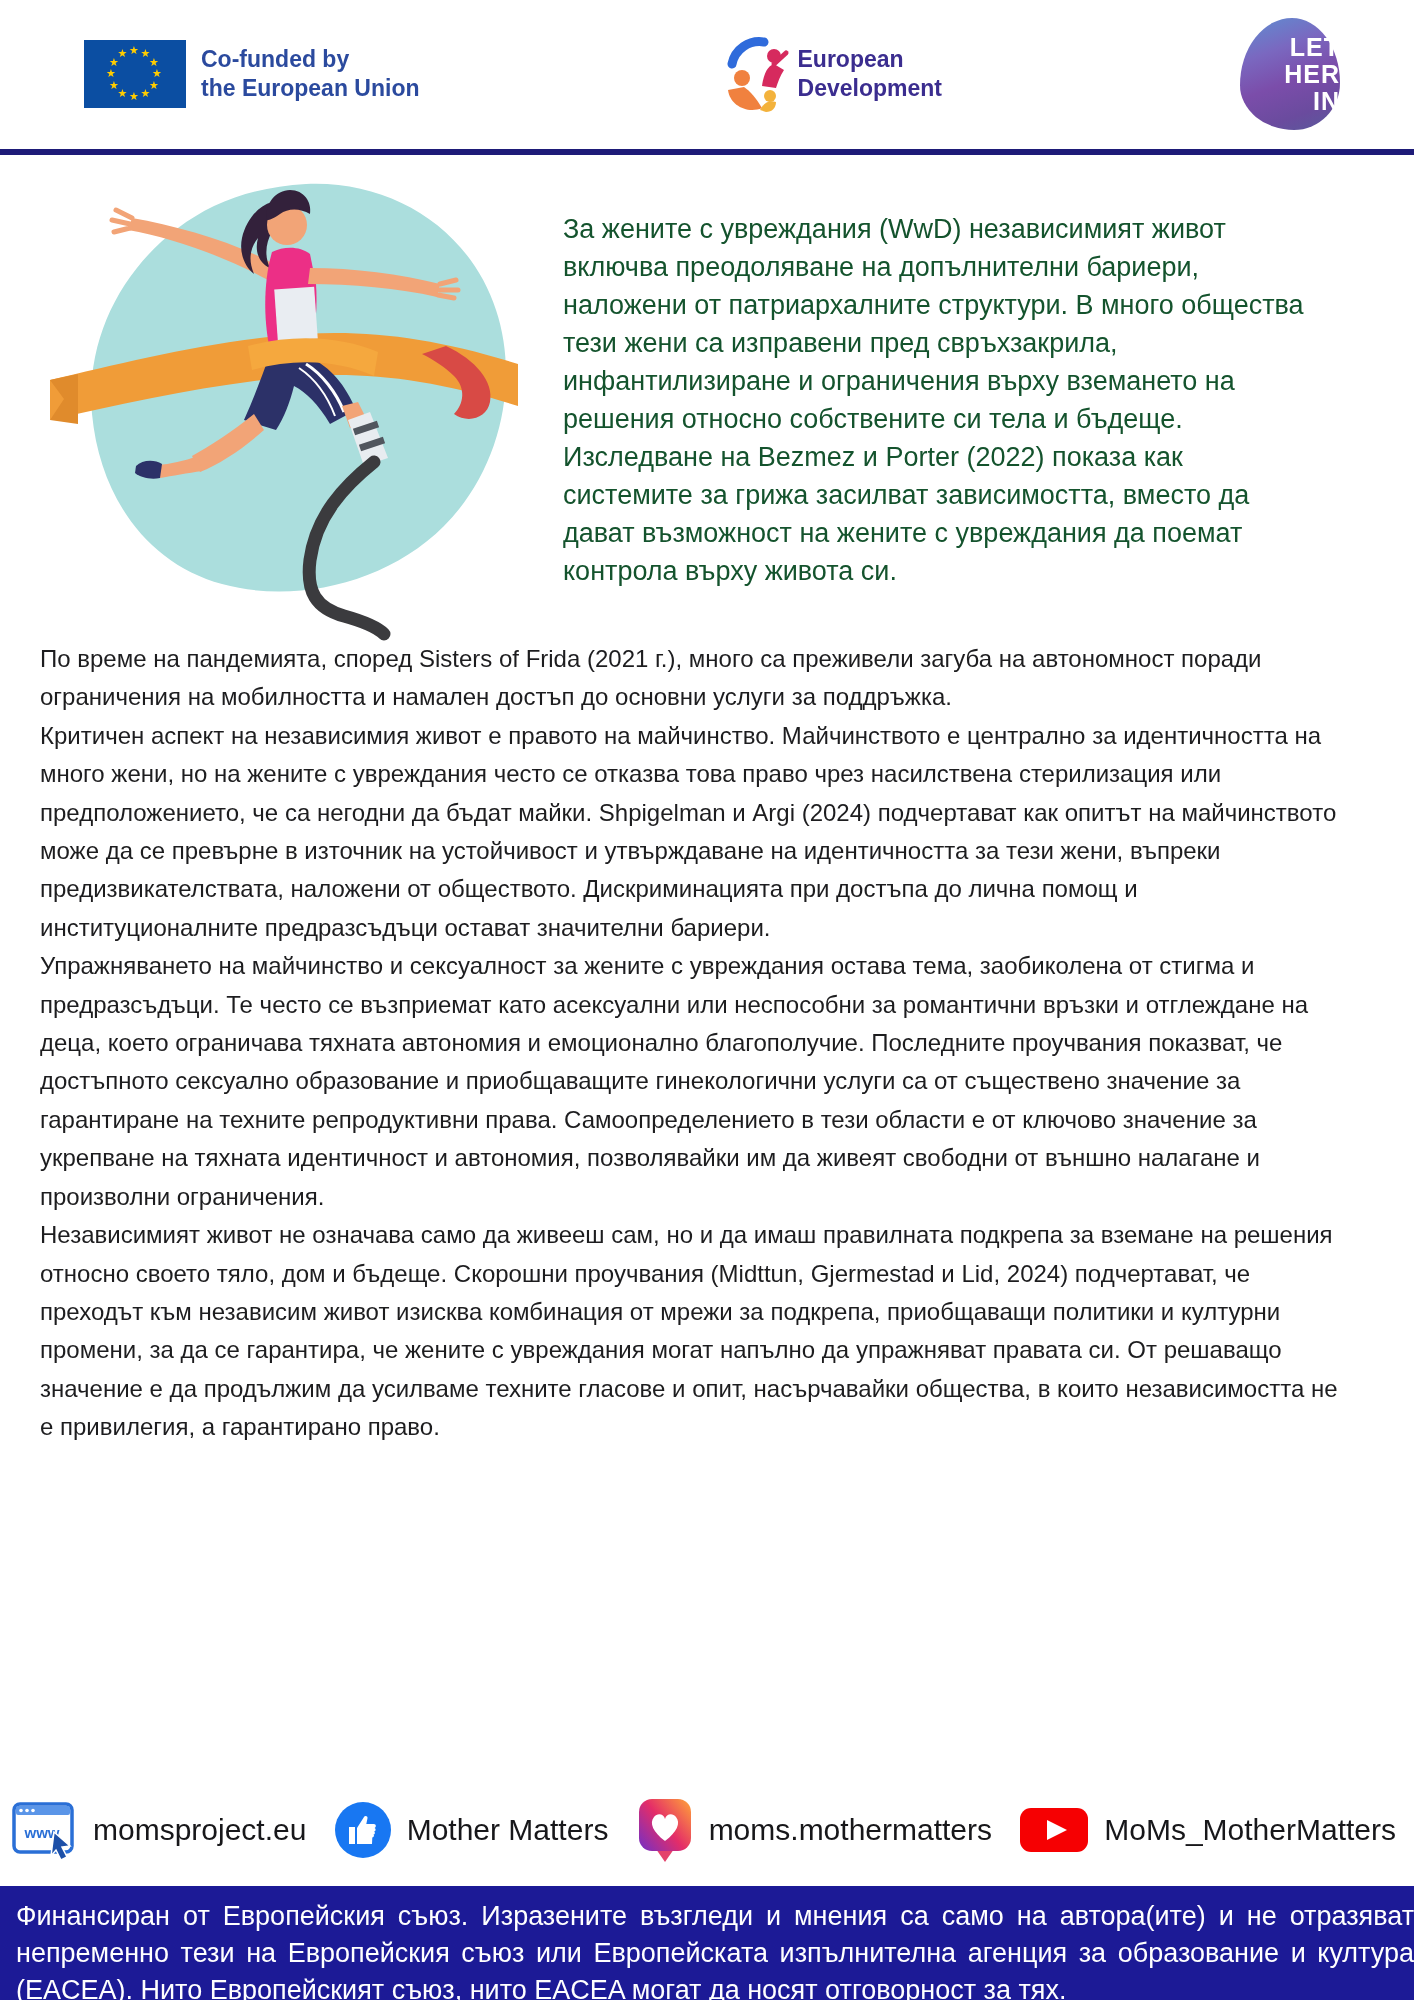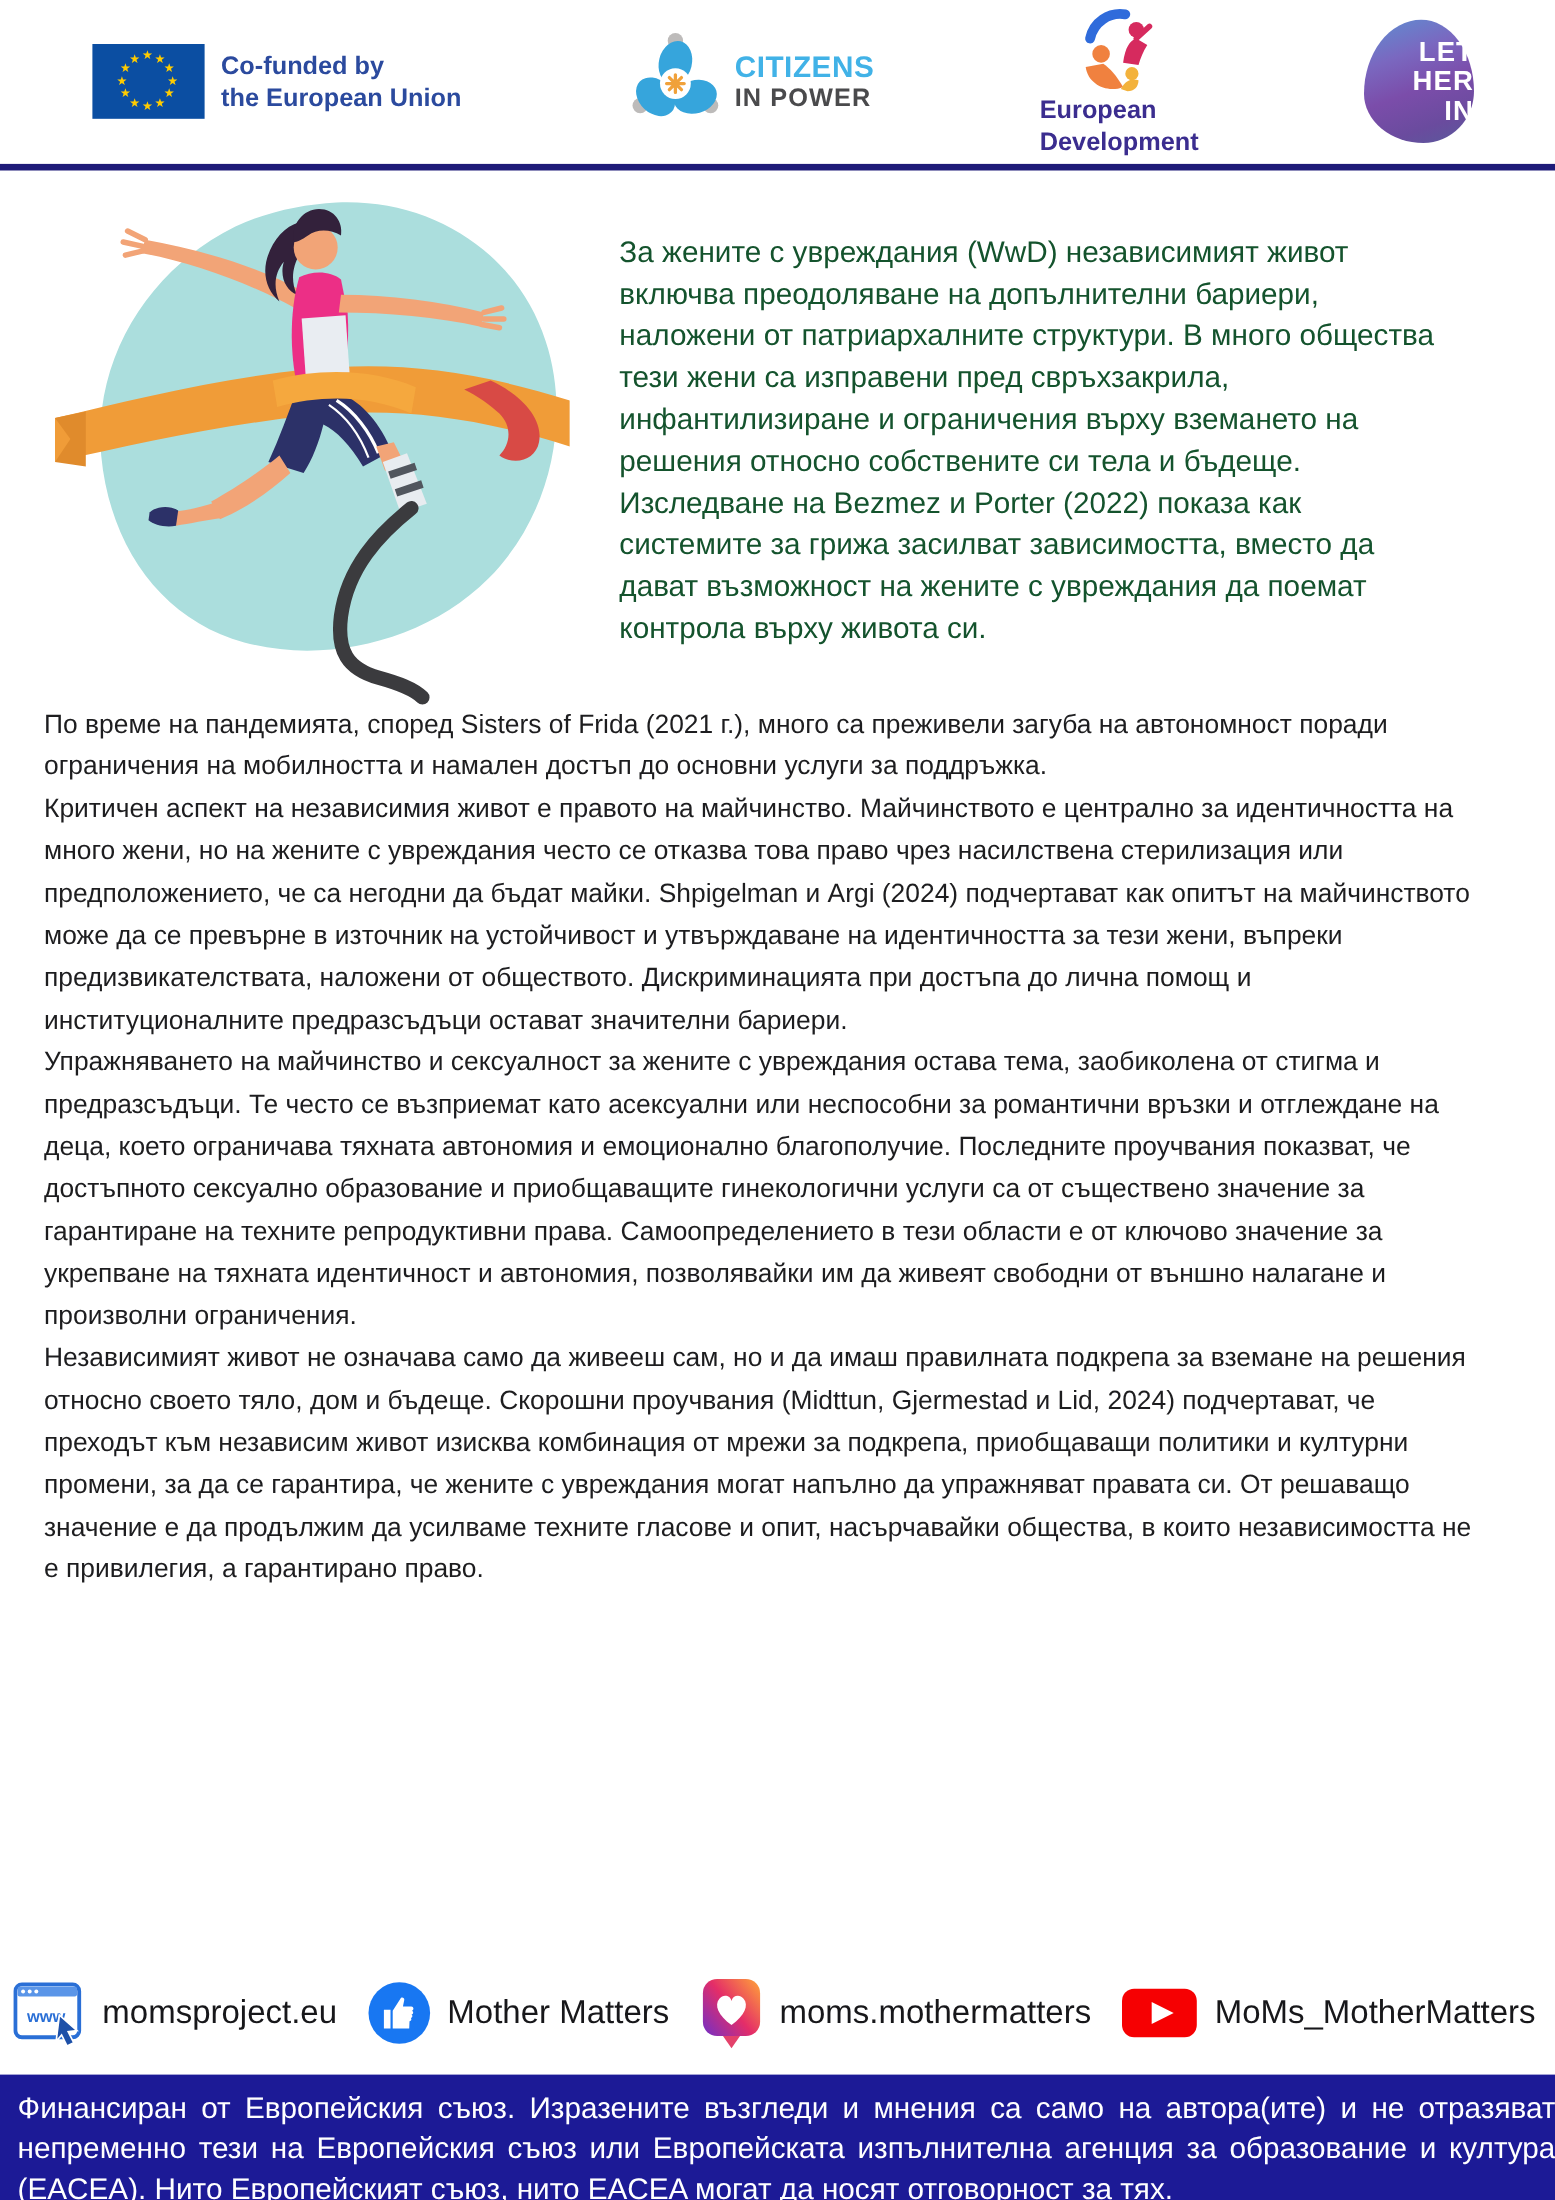--- a/index.html
+++ b/index.html
@@ -24,21 +24,21 @@
 
   .logo-cocemfe{display:flex;flex-direction:column;align-items:center;}
   .cocemfe-line{width:92px;height:3px;background:#3AA8A8;margin:2px 0 5px 0;}
   .cocemfe-title{font-size:17px;font-weight:bold;color:#1E3A68;letter-spacing:2.5px;}
   .cocemfe-sub{font-size:10px;color:#3AA8A8;letter-spacing:3px;margin-top:2px;}
 
   .logo-cip{display:flex;align-items:center;gap:10px;}
   .cip-line1{font-size:27px;font-weight:800;color:#41B2E7;letter-spacing:.5px;line-height:28px;}
   .cip-line2{font-size:23px;font-weight:800;color:#4A4A4C;letter-spacing:1px;line-height:26px;}
 
-  .logo-eudev{display:flex;align-items:center;flex-direction:column;}
+  .logo-eudev{display:flex;align-items:center;}
   .eudev-text{color:#3B2D8F;font-weight:700;font-size:23px;line-height:29px;}
 
   .logo-lhi{width:100px;height:112px;border-radius:52% 48% 46% 54% / 60% 58% 42% 40%;
     background:linear-gradient(160deg,#5E8FD2 0%,#7A68C0 30%,#7B4DAA 55%,#6A4B9E 80%,#585A9B 100%);
     display:flex;flex-direction:column;align-items:flex-end;justify-content:center;color:#fff;font-weight:800;}
   .lhi-line{font-size:25px;line-height:27px;letter-spacing:1px;}
 
   
   .illustration{position:absolute;left:48px;top:168px;width:470px;height:480px;}
   .intro{position:absolute;left:563px;top:210px;width:745px;font-size:27px;line-height:38px;color:#14532d;}
@@ -78,40 +78,20 @@
         <span class="eu-star" style="--a:330deg">★</span>
       </div>
       <div class="eu-text">
         <div>Co-funded by</div>
         <div>the European Union</div>
       </div>
     </div>
 
 
 
-    <div class="logo-cip">
-      <svg width="88" height="88" viewBox="0 0 88 88">
-        <circle cx="44" cy="7" r="7" fill="#BDBBBA"></circle>
-        <circle cx="12" cy="66" r="7" fill="#BDBBBA"></circle>
-        <circle cx="76" cy="66" r="7" fill="#BDBBBA"></circle>
-        <g fill="#36A5DC">
-          <ellipse cx="44" cy="27" rx="15" ry="20" transform="rotate(14 44 27)"></ellipse>
-          <ellipse cx="26" cy="58" rx="15" ry="20" transform="rotate(134 26 58)"></ellipse>
-          <ellipse cx="62" cy="58" rx="15" ry="20" transform="rotate(254 62 58)"></ellipse>
-        </g>
-        <circle cx="44" cy="46" r="14" fill="#fff"></circle>
-        <g stroke="#F0A13A" stroke-width="3" stroke-linecap="round">
-          <path d="M44 38 V54 M36 46 H52 M38.5 40.5 L49.5 51.5 M49.5 40.5 L38.5 51.5"></path>
-        </g>
-      </svg>
-      <div>
-        <div class="cip-line1">CITIZENS</div>
-        <div class="cip-line2">IN POWER</div>
-      </div>
-    </div>
 
     <div class="logo-eudev">
       <svg width="80" height="80" viewBox="0 0 80 80">
         <path d="M14 30 A28 28 0 0 1 46 8" stroke="#2F6BDB" stroke-width="9" fill="none" stroke-linecap="round"></path>
         <circle cx="56" cy="22" r="7" fill="#D62A5E"></circle>
         <path d="M44 52 C46 38 50 32 56 30 L66 36 C62 42 60 48 58 54 Z" fill="#D62A5E"></path>
         <path d="M56 30 L68 19" stroke="#D62A5E" stroke-width="5" stroke-linecap="round"></path>
         <circle cx="24" cy="44" r="8" fill="#F0813F"></circle>
         <path d="M10 56 C12 72 30 80 44 74 C38 64 32 57 26 53 Z" fill="#F0813F"></path>
         <circle cx="52" cy="62" r="6" fill="#F3B23C"></circle>

